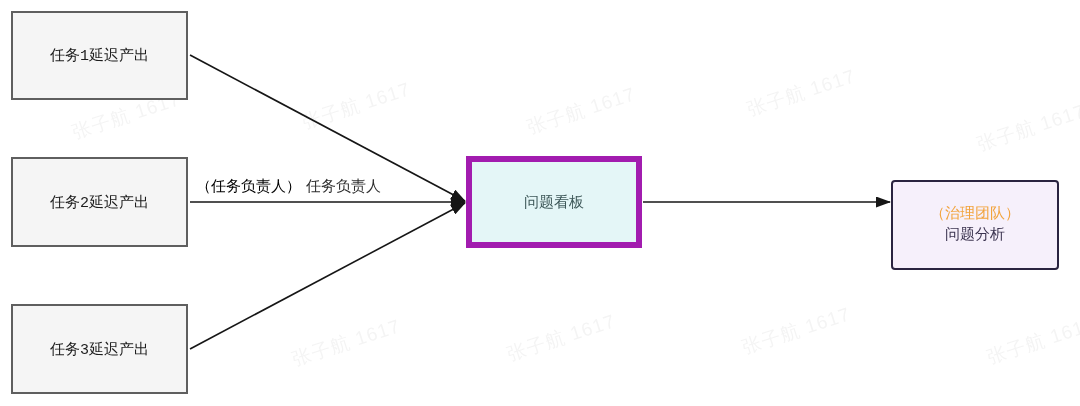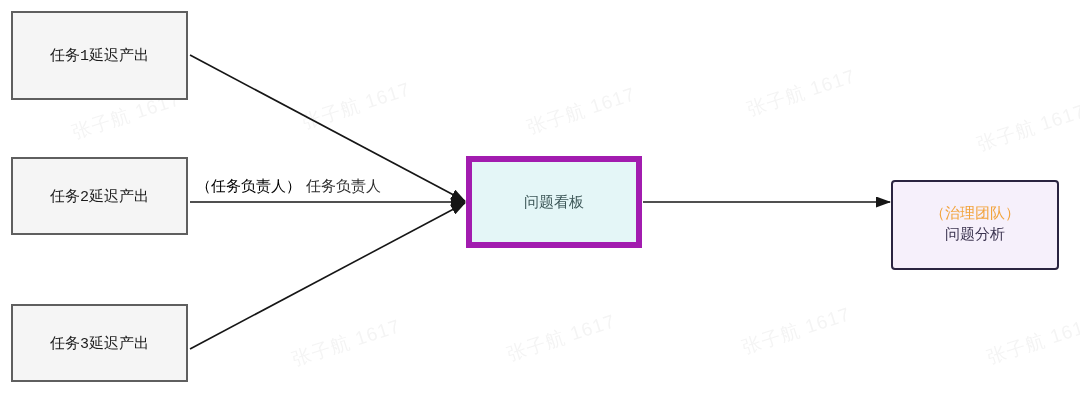--- a/index.html
+++ b/index.html
@@ -38,21 +38,21 @@
     align-items: center;
     justify-content: center;
     box-sizing: border-box;
     font-size: 15px;
     text-align: center;
     font-family: Liberation Mono, monospace;
   }
   .task-node {
     left: 11px;
     width: 177px;
-    height: 78px;
+    height: 90px;
     background: #f5f5f5;
     border: 2px solid #5f5f5f;
     color: #1c1c1c;
   }
   #node-task1 { top: 11px; height: 89px; }
   #node-task2 { top: 157px; }
   #node-task3 { top: 304px; }
 
   #node-board {
     left: 466px;

